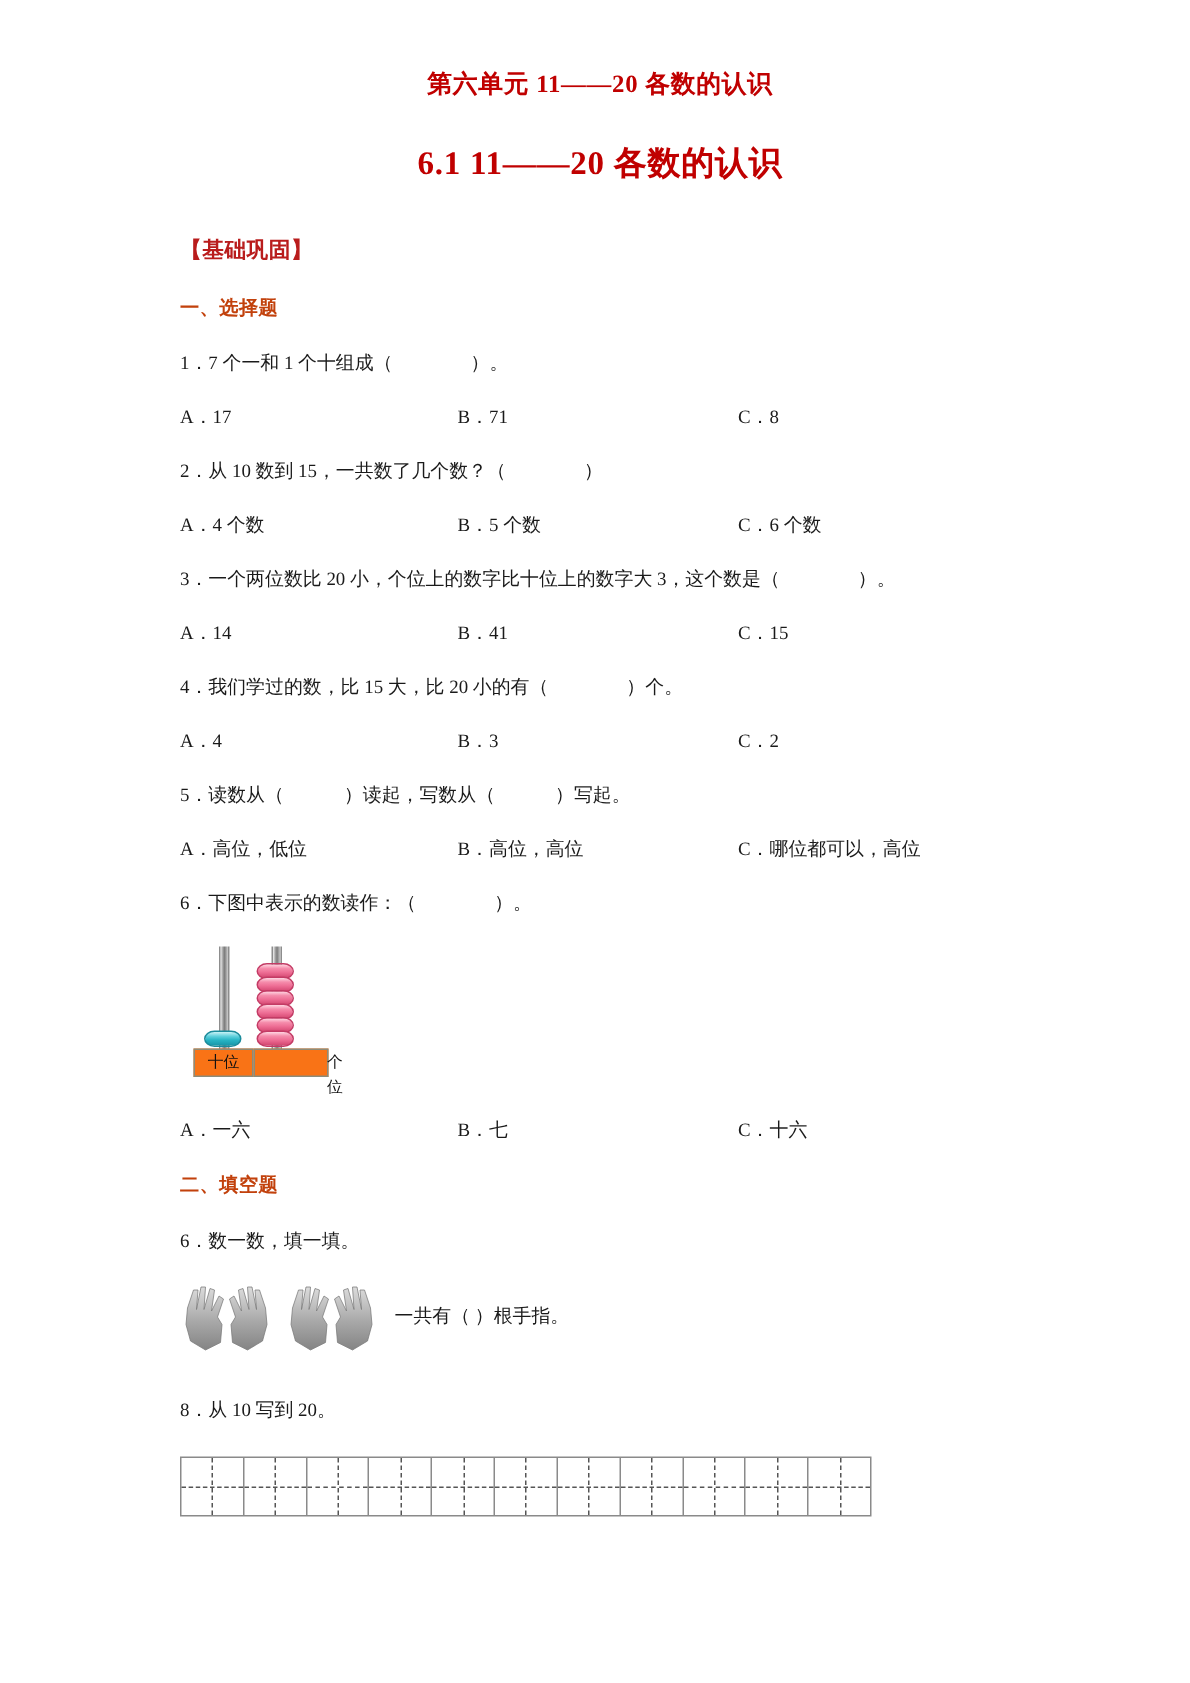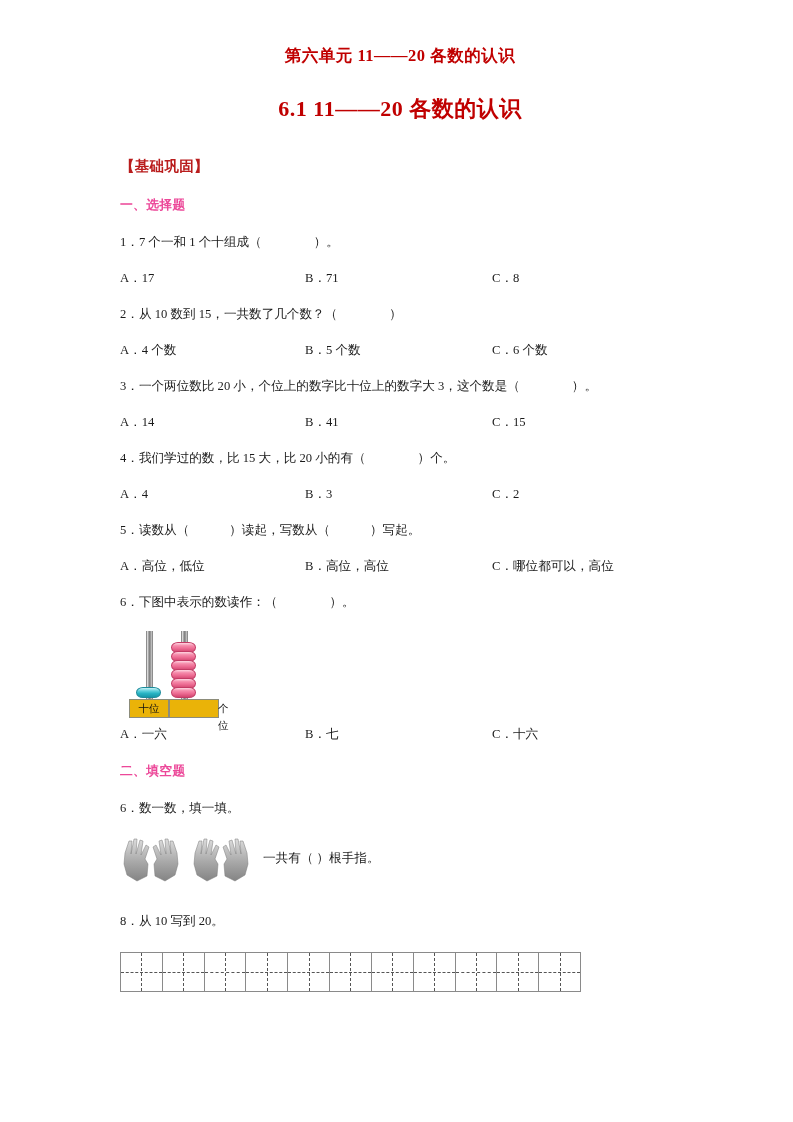--- a/index.html
+++ b/index.html
@@ -39,21 +39,21 @@
   .doc-title-2 { margin-top: 27px; font-size: 22px; }
 
   .section-red {
     color: #b91c1c;
     font-weight: bold;
     font-size: 14.5px;
     margin-top: 33px;
     letter-spacing: 0.3px;
   }
   .section-black {
-    color: #ec4899;
+    color: #c2410c;
     font-weight: bold;
     font-size: 12.8px;
     margin-top: 21px;
     letter-spacing: 0.3px;
   }
 
   
   .q-stem {
     font-size: 12.6px;
     margin-top: 20px;
@@ -112,21 +112,21 @@
   }
   .bead-teal {
     background: linear-gradient(to bottom,#c9f2f6 0%,#5fd0dc 32%,#27b4c4 60%,#1796a8 100%);
     border: 1px solid #1b8b9b;
   }
   .label-box {
     position: absolute;
     top: 74px;
     width: 40px;
     height: 19px;
-    background: #eab308;
+    background: #f97316;
     border: 1px solid #8c8c7a;
     box-sizing: border-box;
     font-size: 10.5px;
     line-height: 17px;
     text-align: center;
     color: #111111;
     font-family: "Liberation Serif", serif;
   }
   .label-tens { left: 9px; }
   .label-ones { left: 49px; padding-left: 48px; }
@@ -263,21 +263,21 @@
       <div class="bead bead-pink" style="left:51px; top:26px;"></div>
       <div class="bead bead-pink" style="left:51px; top:35px;"></div>
       <div class="bead bead-pink" style="left:51px; top:44px;"></div>
       <div class="bead bead-pink" style="left:51px; top:53px;"></div>
       <div class="bead bead-pink" style="left:51px; top:62px;"></div>
 
       <div class="label-box label-tens">十位</div>
       <div class="label-box label-ones">个位</div>
     </div>
 
-    <div class="opt-row" style="margin-top:9px;">
+    <div class="opt-row" style="margin-top:28px;">
       <span class="opt opt-a">A．一六</span>
       <span class="opt opt-b">B．七</span>
       <span class="opt opt-c">C．十六</span>
     </div>
 
     <div class="section-black">二、填空题</div>
 
     <div class="q-stem">6．数一数，填一填。</div>
 
     <div class="hands-row">

